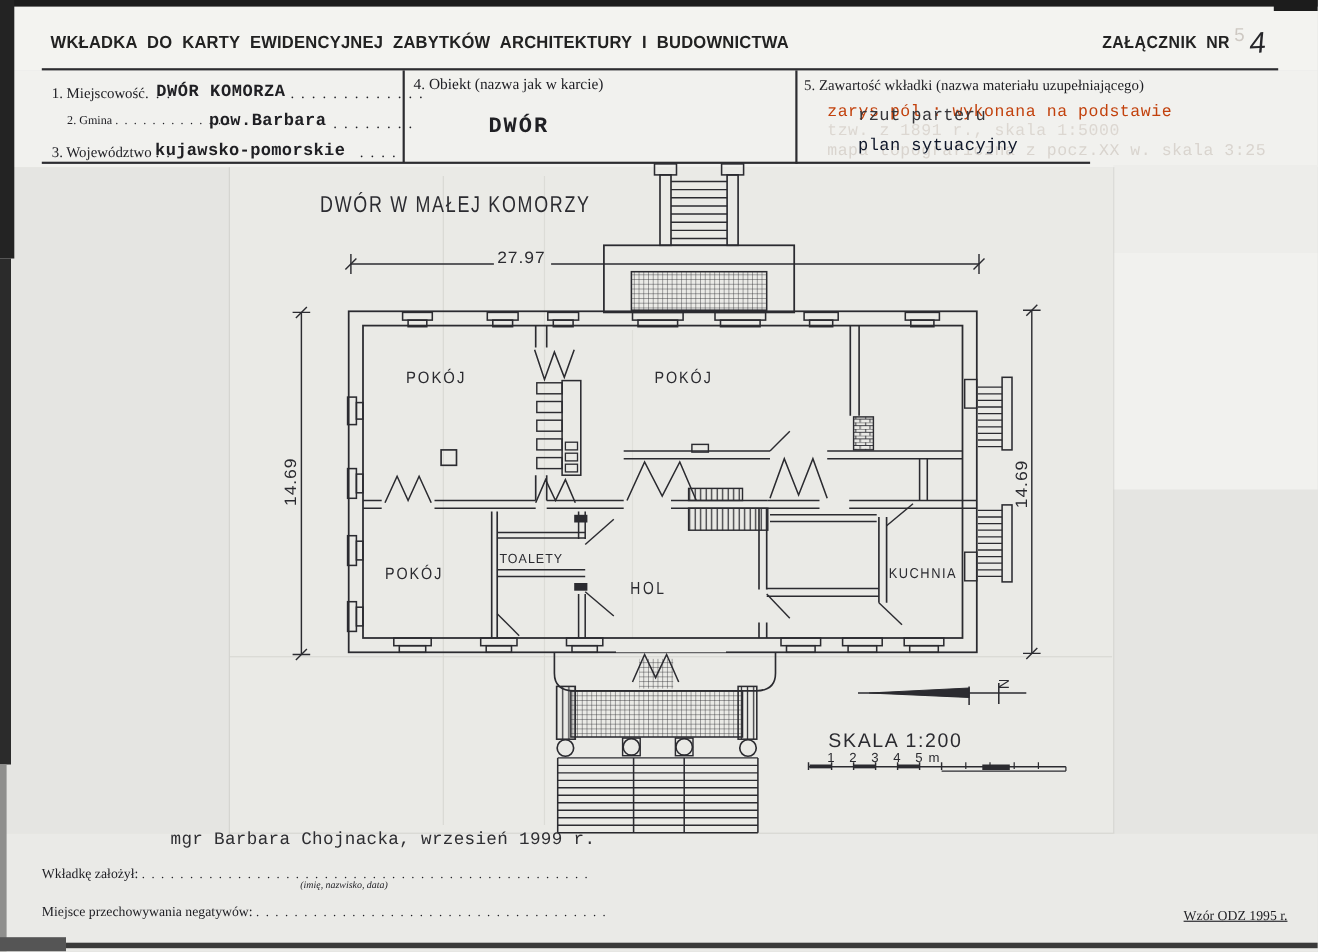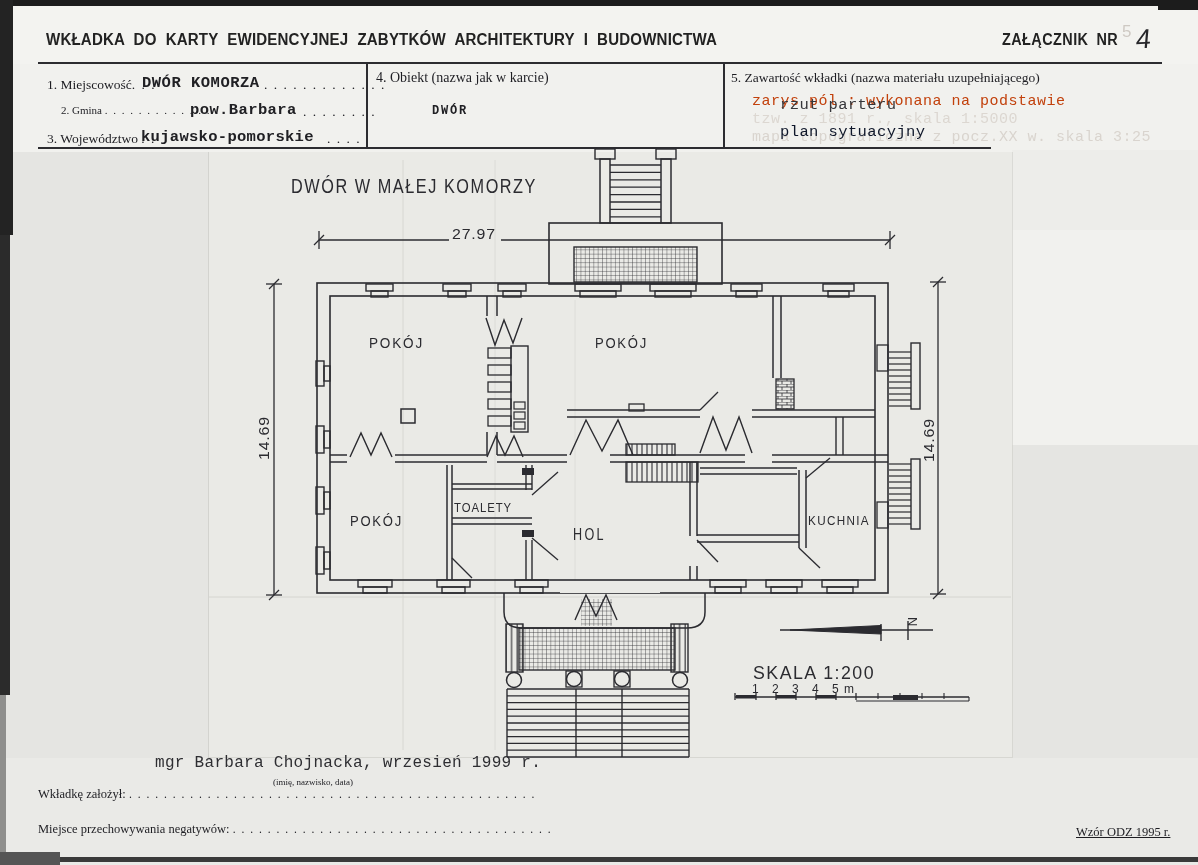--- a/index.html
+++ b/index.html
@@ -51,33 +51,33 @@
 <div class="abs mono" style="left:142px;top:74px;font-size:15.5px;letter-spacing:0.5px;">DWÓR KOMORZA</div>
 <div class="abs ser dots" style="left:264px;top:77px;font-size:13.5px;">. . . . . . . . . . . . .</div>
 <div class="abs ser" style="left:61px;top:104px;font-size:11px;">2. Gmina <span class="dots">. . . . . . . . . . . . . .</span></div>
 <div class="abs mono" style="left:190px;top:101px;font-size:15.5px;letter-spacing:0.4px;">pow.Barbara</div>
 <div class="abs ser dots" style="left:303px;top:104px;font-size:13.5px;">. . . . . . . .</div>
 <div class="abs ser" style="left:47px;top:131px;font-size:13.5px;">3. Województwo <span class="dots">. .</span></div>
 <div class="abs mono" style="left:141px;top:128px;font-size:15.5px;letter-spacing:0.3px;">kujawsko-pomorskie</div>
 <div class="abs ser dots" style="left:327px;top:131px;font-size:13.5px;">. . . .</div>
 
 <div class="abs ser" style="left:376px;top:70px;font-size:14px;">4. Obiekt (nazwa jak w karcie)</div>
-<div class="abs mono" style="left:432px;top:104px;font-size:12px;letter-spacing:1.8px;">DWÓR</div>
+<div class="abs mono" style="left:444px;top:104px;font-size:20px;letter-spacing:1.8px;">DWÓR</div>
 
 <div class="abs ser" style="left:731px;top:70px;font-size:13.5px;">5. Zawartość wkładki (nazwa materiału uzupełniającego)</div>
 
 <div class="abs mono" style="left:752px;top:93px;font-size:15px;letter-spacing:0.5px;color:#c2410c;font-weight:normal;">zarys pól : wykonana na podstawie</div>
 <div class="abs mono" style="left:752px;top:111px;font-size:15px;letter-spacing:0.5px;color:#dcd7d1;font-weight:normal;">tzw. z 1891 r., skala 1:5000</div>
 <div class="abs mono" style="left:752px;top:129px;font-size:15px;letter-spacing:0.5px;color:#d9d4ce;font-weight:normal;">mapa topograficzna z pocz.XX w. skala 3:25</div>
 <div class="abs mono" style="left:780px;top:96px;font-size:15.5px;letter-spacing:0.4px;font-weight:normal;color:#36363a;">rzut parteru</div>
 <div class="abs mono" style="left:780px;top:123px;font-size:15.5px;letter-spacing:0.4px;font-weight:normal;color:#0f172a;">plan sytuacyjny</div>
 
 <div class="abs mono" style="left:155px;top:754px;font-size:16px;letter-spacing:0.3px;font-weight:normal;color:#2e2e32;">mgr Barbara Chojnacka, wrzesień 1999 r.</div>
 <div class="abs ser" style="left:38px;top:787px;font-size:12.5px;">Wkładkę założył: <span class="dots" style="font-size:11.5px;">. . . . . . . . . . . . . . . . . . . . . . . . . . . . . . . . . . . . . . . . . . . . . . .</span></div>
-<div class="abs ser" style="left:273px;top:777px;font-size:9px;">(imię, nazwisko, data)</div>
+<div class="abs ser" style="left:273px;top:799px;font-size:9px;font-style:italic;">(imię, nazwisko, data)</div>
 <div class="abs ser" style="left:38px;top:822px;font-size:12.5px;">Miejsce przechowywania negatywów: <span class="dots" style="font-size:11.5px;">. . . . . . . . . . . . . . . . . . . . . . . . . . . . . . . . . . . . .</span></div>
 <div class="abs ser" style="left:1076px;top:825px;font-size:12.5px;text-decoration:underline;">Wzór ODZ 1995 r.</div>
 
 <svg class="abs" style="left:0;top:0;filter:blur(0.28px);" width="1198" height="865" viewBox="0 0 1198 865">
 <defs>
 <pattern id="xh" width="4.3" height="4.3" patternUnits="userSpaceOnUse">
   <path d="M0 0 L0 4.3 M0 0 L4.3 0" stroke="#2b2b30" stroke-width="0.75" fill="none"></path>
 </pattern>
 <pattern id="vh" width="5" height="24" patternUnits="userSpaceOnUse">
   <path d="M2 0 L2 24" stroke="#2b2b30" stroke-width="1.1" fill="none"></path>

